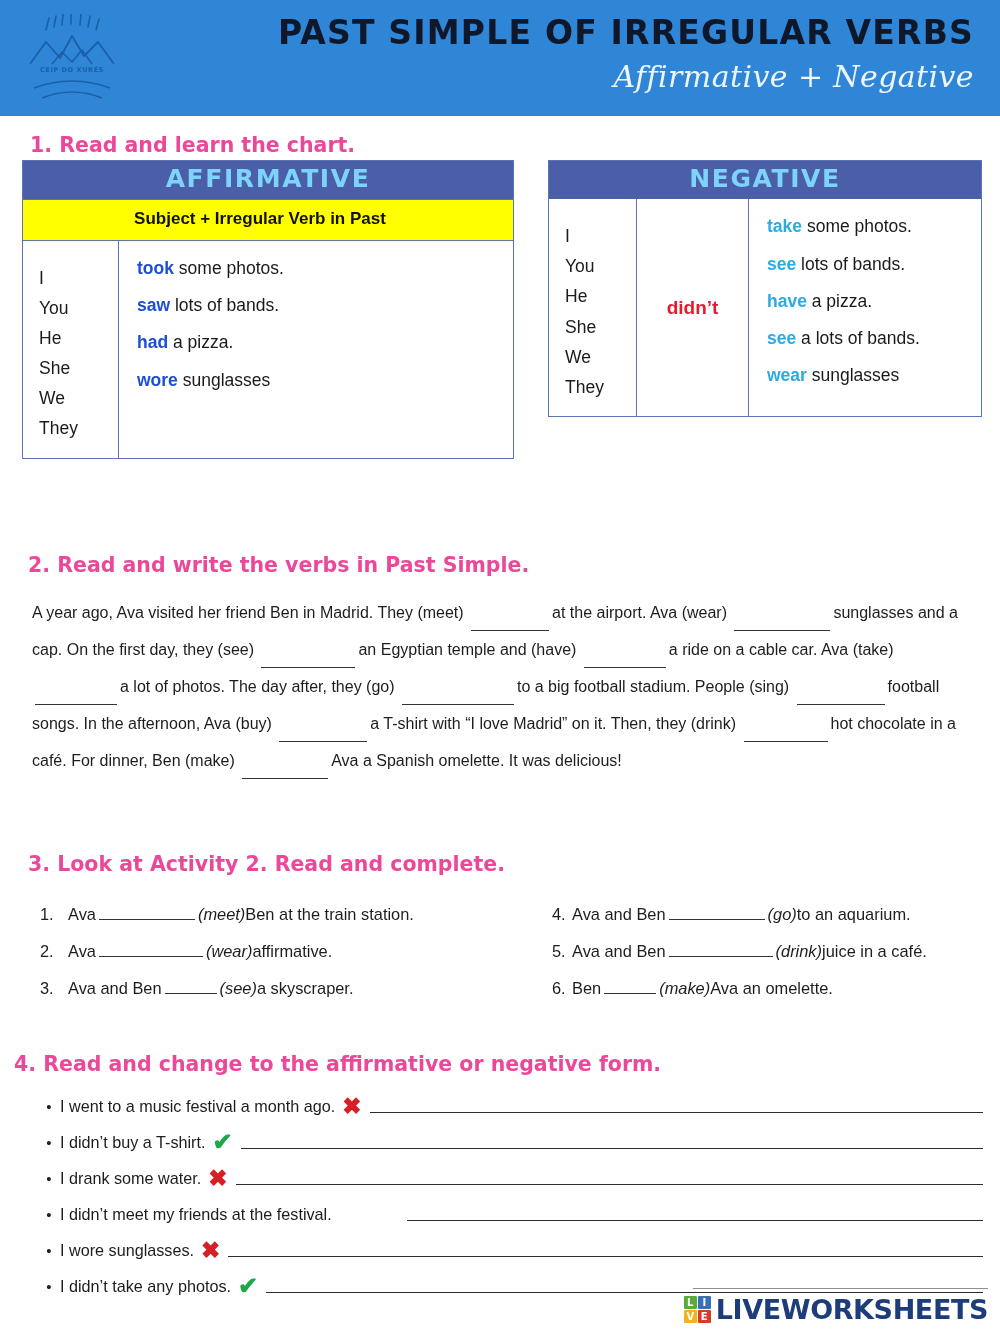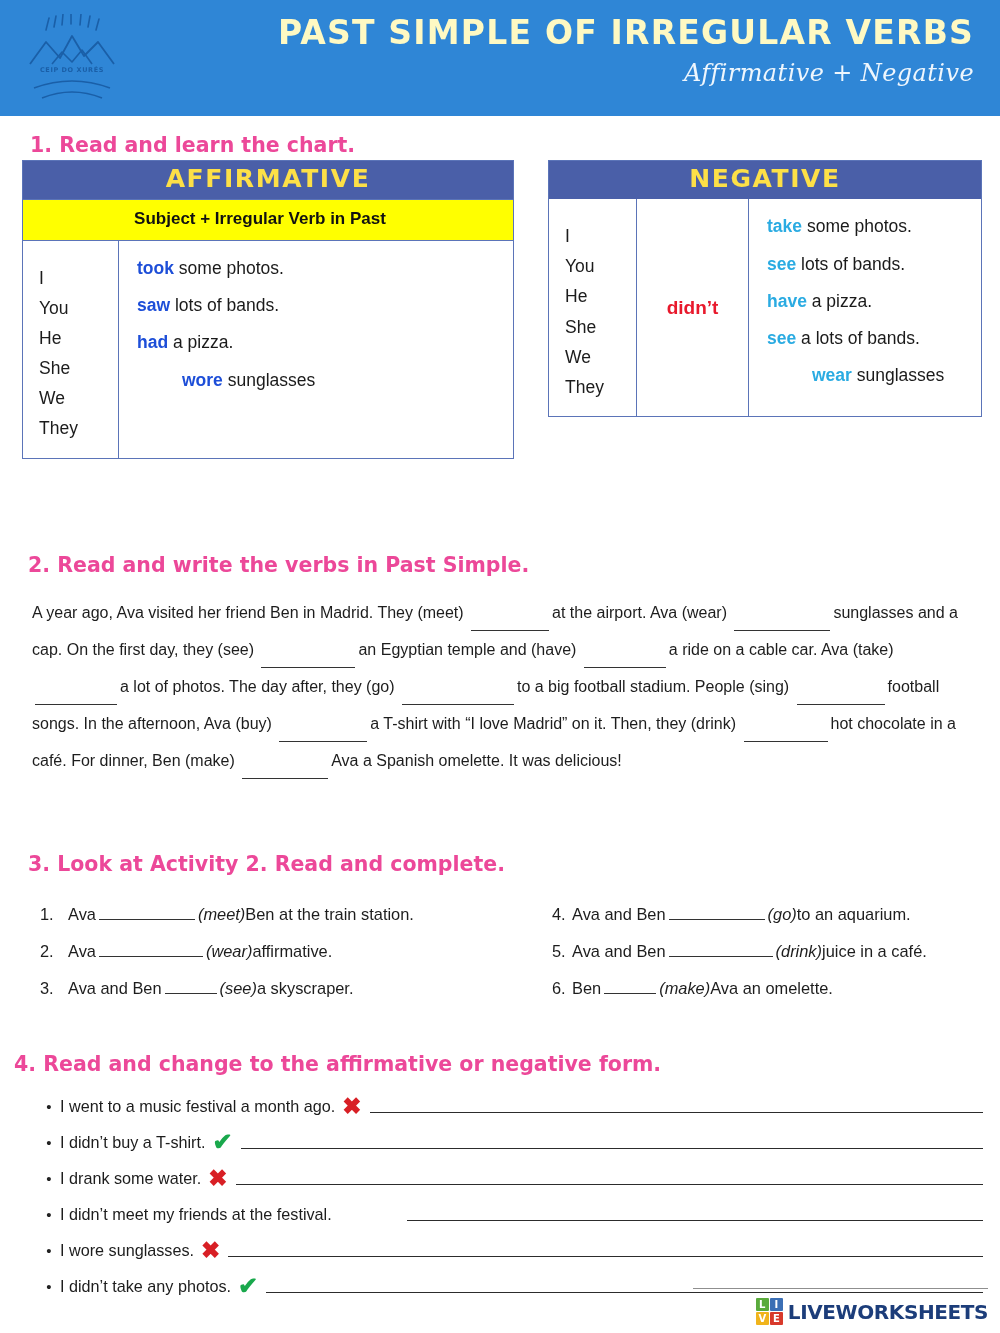--- a/index.html
+++ b/index.html
@@ -30,29 +30,29 @@
   .banner-titles {
     position: absolute;
     right: 26px; top: 12px;
     text-align: right;
   }
   .banner-title {
     font-family: "DejaVu Sans", sans-serif;
     font-weight: bold;
     font-size: 33px;
     letter-spacing: 1.2px;
-    color: #fef9c3;
+    color: #0f172a;
     line-height: 1.25;
     white-space: nowrap;
     text-align: right;
   }
   .banner-subtitle {
     font-family: "DejaVu Serif", serif;
     font-style: italic;
-    font-size: 24px;
+    font-size: 30px;
     color: #eef6fd;
     margin-top: 6px;
     letter-spacing: 0.4px;
     white-space: nowrap;
   }
 
   
   .heading {
     position: absolute;
     font-family: "DejaVu Sans", sans-serif;
@@ -63,21 +63,21 @@
   }
 
   
   .chart {
     position: absolute;
     border: 1.5px solid #5b74b8;
     background: #ffffff;
   }
   .chart-head {
     background: #4a5fa8;
-    color: #fde047;
+    color: #7dd3fc;
     text-align: center;
     font-family: "DejaVu Sans", sans-serif;
     font-weight: bold;
     font-size: 25px;
     letter-spacing: 1.6px;
     padding: 5px 0 7px 0;
     line-height: 1.05;
   }
   .chart-formula {
     background: #ffff00;
@@ -118,21 +118,21 @@
   .col-pred {
     padding: 18px 10px 12px 18px;
     font-size: 17.5px;
     line-height: 1.1;
     flex: 1;
   }
   .pred-line {
     margin: 0 0 18px 0;
     white-space: nowrap;
   }
-  .pred-line:last-child { margin-bottom: 4px; margin-left: 45px; }
+  .pred-line:last-child { margin-bottom: 4px; }
   .vb-green { color: #1d4ed8; font-weight: bold; }
   .vb-blue  { color: #2aabe2; font-weight: bold; }
 
   
   .para {
     position: absolute;
     left: 32px; top: 594px;
     width: 950px;
     font-size: 16px;
     line-height: 37px;
@@ -223,21 +223,21 @@
     font-weight: bold;
     font-size: 10px;
     display: flex;
     align-items: center;
     justify-content: center;
     border-radius: 1px;
   }
   .lw-word {
     font-family: "DejaVu Sans", sans-serif;
     font-weight: bold;
-    font-size: 20px;
+    font-size: 27px;
     color: #1c3d7a;
     letter-spacing: -0.4px;
   }
   .footer-rule {
     position: absolute;
     right: 12px;
     bottom: 44px;
     width: 295px;
     height: 1px;
     background: #8f8f8f;

